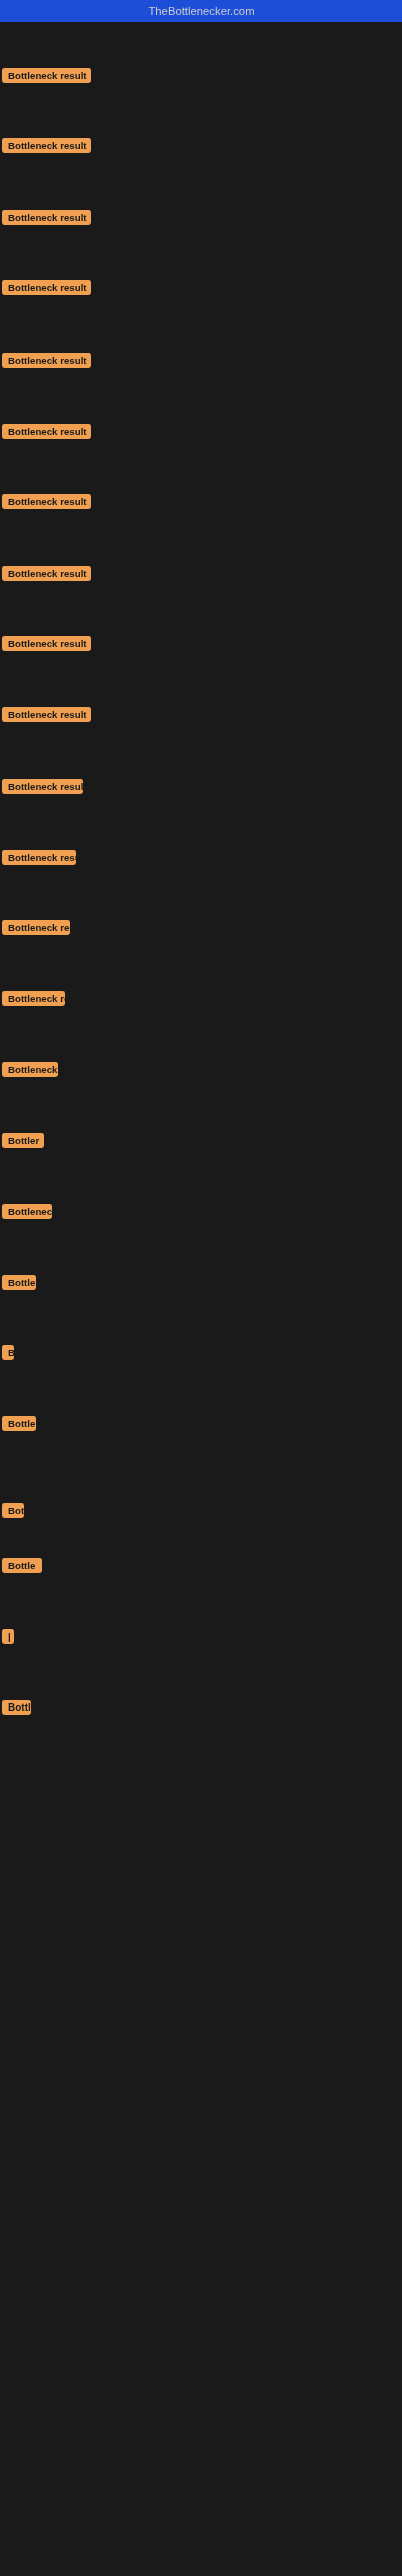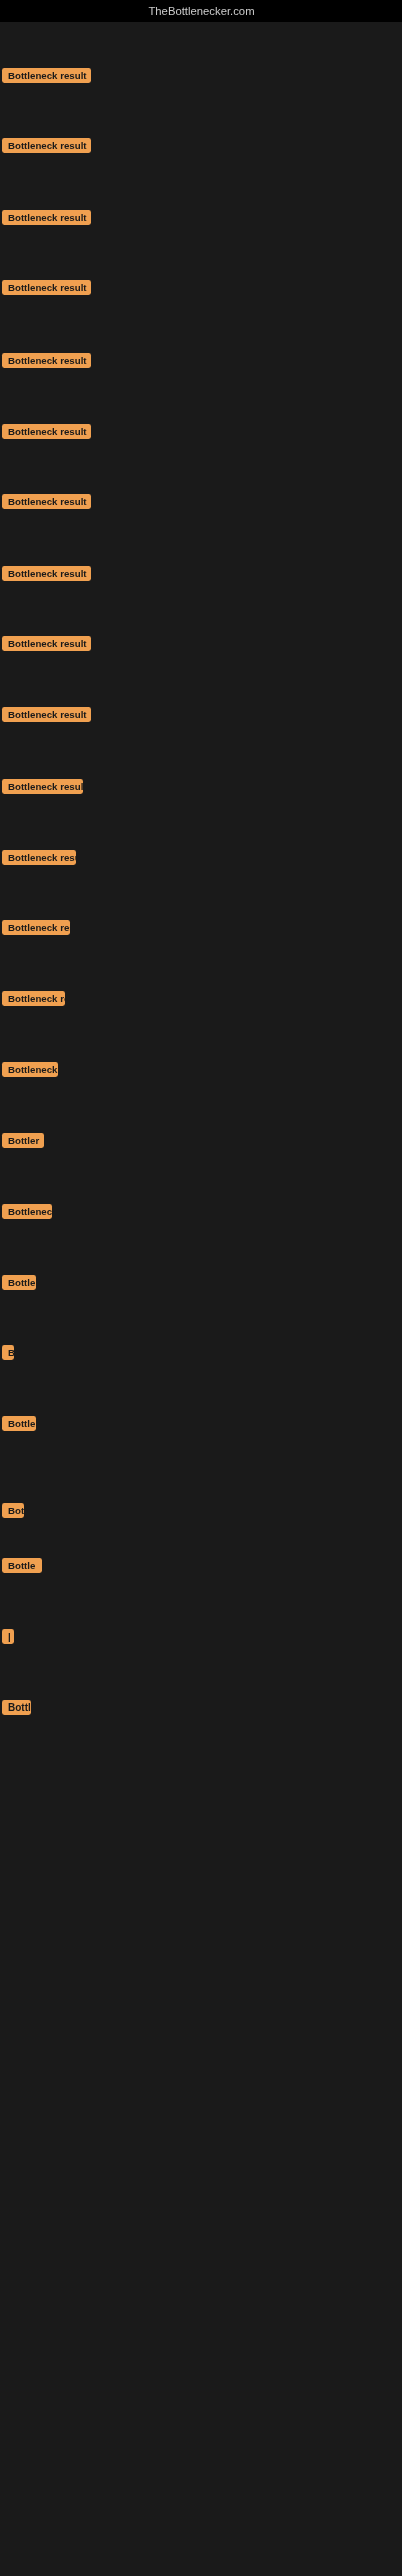--- a/index.html
+++ b/index.html
@@ -14,21 +14,21 @@
       min-height: 2576px;
       font-family: Arial, sans-serif;
       position: relative;
     }
 
     .site-title {
       text-align: center;
       color: #cccccc;
       font-size: 11.3px;
       padding: 4.8px 0;
-      background-color: #000000;
+      background-color: #1d4ed8;
     }
 
     .bottleneck-badge {
       display: inline-block;
       background-color: #f0a050;
       color: #1a1a1a;
       font-size: 9.7px;
       font-weight: bold;
       padding: 2.4px 6.4px;
       border-radius: 2.4px;

